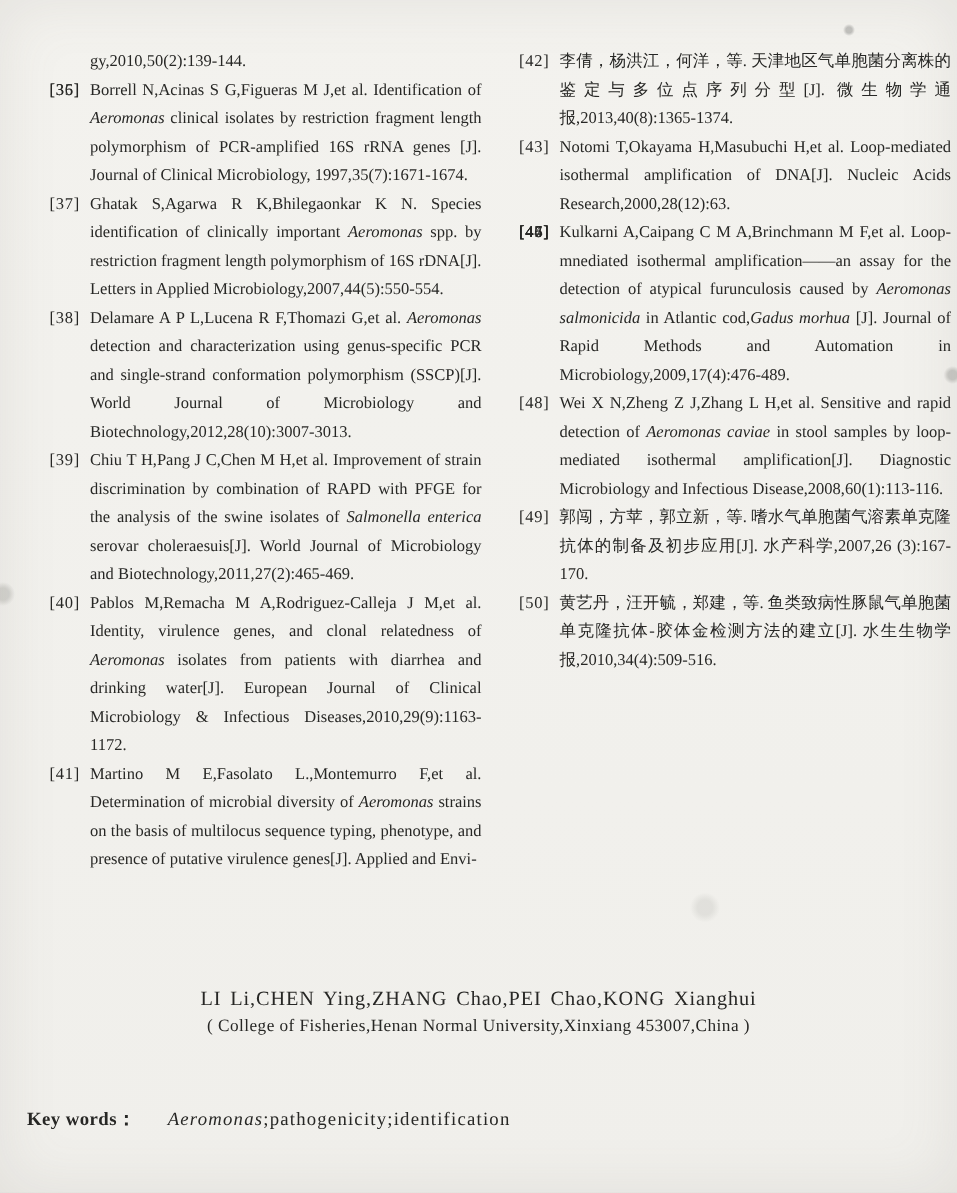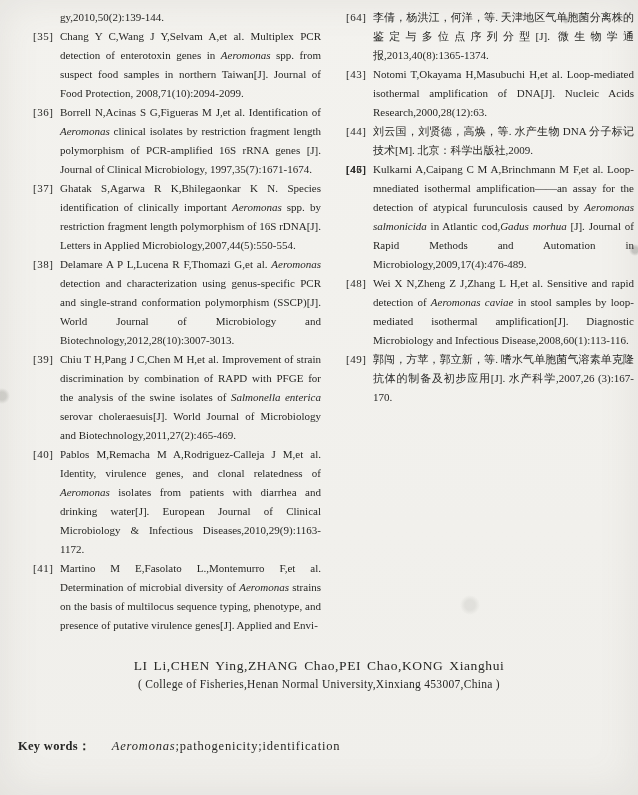--- a/index.html
+++ b/index.html
@@ -25,20 +25,21 @@
     position:absolute;
     top:8px;left:33px;
     width:601px;height:640px;
     display:flex;
     gap:25px;
     overflow:hidden;
   }
   .col{
     width:288px;
     flex:0 0 288px;
+    margin-top:24px;
   }
   .ref{
     position:relative;
     padding-left:27px;
     font-size:11px;
     line-height:19px;
     text-align:justify;
   }
   .ref-label{
     position:absolute;
@@ -90,37 +91,38 @@
   }
 </style>
 </head>
 <body>
 
 <div class="page">
 
   <div class="columns">
     <div class="col">
         <div class="ref"><span class="ref-label"></span><span class="ref-text"><span>gy,2010,50(2):139-144.</span></span></div>
-        <div class="ref"><span class="ref-label">[35]</span><span class="ref-text"><span>Chang Y C,Wang J Y,Selvam A,et al. Multiplex PCR detection of enterotoxin genes in </span><span class="it">Aeromonas</span><span> spp. from suspect food samples in northern Taiwan[J]. Journal of Food Protection, 2008,71(10):2094-2099.</span></span></div>
+        <div class="ref"><span class="ref-label">[35]</span></div>
         <div class="ref"><span class="ref-label">[36]</span><span class="ref-text"><span>Borrell N,Acinas S G,Figueras M J,et al. Identification of </span><span class="it">Aeromonas</span><span> clinical isolates by restriction fragment length polymorphism of PCR-amplified 16S rRNA genes [J]. Journal of Clinical Microbiology, 1997,35(7):1671-1674.</span></span></div>
         <div class="ref"><span class="ref-label">[37]</span><span class="ref-text"><span>Ghatak S,Agarwa R K,Bhilegaonkar K N. Species identification of clinically important </span><span class="it">Aeromonas</span><span> spp. by restriction fragment length polymorphism of 16S rDNA[J]. Letters in Applied Microbiology,2007,44(5):550-554.</span></span></div>
         <div class="ref"><span class="ref-label">[38]</span><span class="ref-text"><span>Delamare A P L,Lucena R F,Thomazi G,et al. </span><span class="it">Aeromonas</span><span> detection and characterization using genus-specific PCR and single-strand conformation polymorphism (SSCP)[J]. World Journal of Microbiology and Biotechnology,2012,28(10):3007-3013.</span></span></div>
         <div class="ref"><span class="ref-label">[39]</span><span class="ref-text"><span>Chiu T H,Pang J C,Chen M H,et al. Improvement of strain discrimination by combination of RAPD with PFGE for the analysis of the swine isolates of </span><span class="it">Salmonella enterica</span><span> serovar choleraesuis[J]. World Journal of Microbiology and Biotechnology,2011,27(2):465-469.</span></span></div>
         <div class="ref"><span class="ref-label">[40]</span><span class="ref-text"><span>Pablos M,Remacha M A,Rodriguez-Calleja J M,et al. Identity, virulence genes, and clonal relatedness of </span><span class="it">Aeromonas</span><span> isolates from patients with diarrhea and drinking water[J]. European Journal of Clinical Microbiology &amp; Infectious Diseases,2010,29(9):1163-1172.</span></span></div>
         <div class="ref"><span class="ref-label">[41]</span><span class="ref-text"><span>Martino M E,Fasolato L.,Montemurro F,et al. Determination of microbial diversity of </span><span class="it">Aeromonas</span><span> strains on the basis of multilocus sequence typing, phenotype, and presence of putative virulence genes[J]. Applied and Envi-</span></span></div>
       </div>
     <div class="col">
-        <div class="ref"><span class="ref-label">[64]</span><span class="ref-text"><span>李倩，杨洪江，何洋，等. 天津地区气单胞菌分离株的鉴定与多位点序列分型[J]. 微生物学通报,2013,40(8):1365-1374.</span></span></div>
+        <div class="ref"><span class="ref-label">[42]</span><span class="ref-text"><span>李倩，杨洪江，何洋，等. 天津地区气单胞菌分离株的鉴定与多位点序列分型[J]. 微生物学通报,2013,40(8):1365-1374.</span></span></div>
         <div class="ref"><span class="ref-label">[43]</span><span class="ref-text"><span>Notomi T,Okayama H,Masubuchi H,et al. Loop-mediated isothermal amplification of DNA[J]. Nucleic Acids Research,2000,28(12):63.</span></span></div>
-        <div class="ref"><span class="ref-label">[44]</span><span class="ref-text"><span>刘云国，刘贤德，高焕，等. 水产生物 DNA 分子标记技术[M]. 北京：科学出版社,2009.</span></span></div>
+        <div class="ref"><span class="ref-label">[44]</span></div>
         <div class="ref"><span class="ref-label">[45]</span></div>
         <div class="ref"><span class="ref-label">[46]</span></div>
         <div class="ref"><span class="ref-label">[47]</span><span class="ref-text"><span>Kulkarni A,Caipang C M A,Brinchmann M F,et al. Loop-mnediated isothermal amplification——an assay for the detection of atypical furunculosis caused by </span><span class="it">Aeromonas salmonicida</span><span> in Atlantic cod,</span><span class="it">Gadus morhua</span><span> [J]. Journal of Rapid Methods and Automation in Microbiology,2009,17(4):476-489.</span></span></div>
         <div class="ref"><span class="ref-label">[48]</span><span class="ref-text"><span>Wei X N,Zheng Z J,Zhang L H,et al. Sensitive and rapid detection of </span><span class="it">Aeromonas caviae</span><span> in stool samples by loop-mediated isothermal amplification[J]. Diagnostic Microbiology and Infectious Disease,2008,60(1):113-116.</span></span></div>
         <div class="ref"><span class="ref-label">[49]</span><span class="ref-text"><span>郭闯，方苹，郭立新，等. 嗜水气单胞菌气溶素单克隆抗体的制备及初步应用[J]. 水产科学,2007,26 (3):167-170.</span></span></div>
+        <div class="ref"><span class="ref-label">[50]</span><span class="ref-text"><span>黄艺丹，汪开毓，郑建，等. 鱼类致病性豚鼠气单胞菌单克隆抗体-胶体金检测方法的建立[J]. 水生生物学报,2010,34(4):509-516.</span></span></div>
       </div>
   </div>
 
   <div class="title-block">
     <div class="authors">LI Li,CHEN Ying,ZHANG Chao,PEI Chao,KONG Xianghui</div>
     <div class="affiliation">( College of Fisheries,Henan Normal University,Xinxiang 453007,China )</div>
   </div>
 
   <div class="keywords">
     <span class="kw-label">Key words：</span><span class="kw-text"><span class="it">Aeromonas</span><span>;pathogenicity;identification</span></span>

